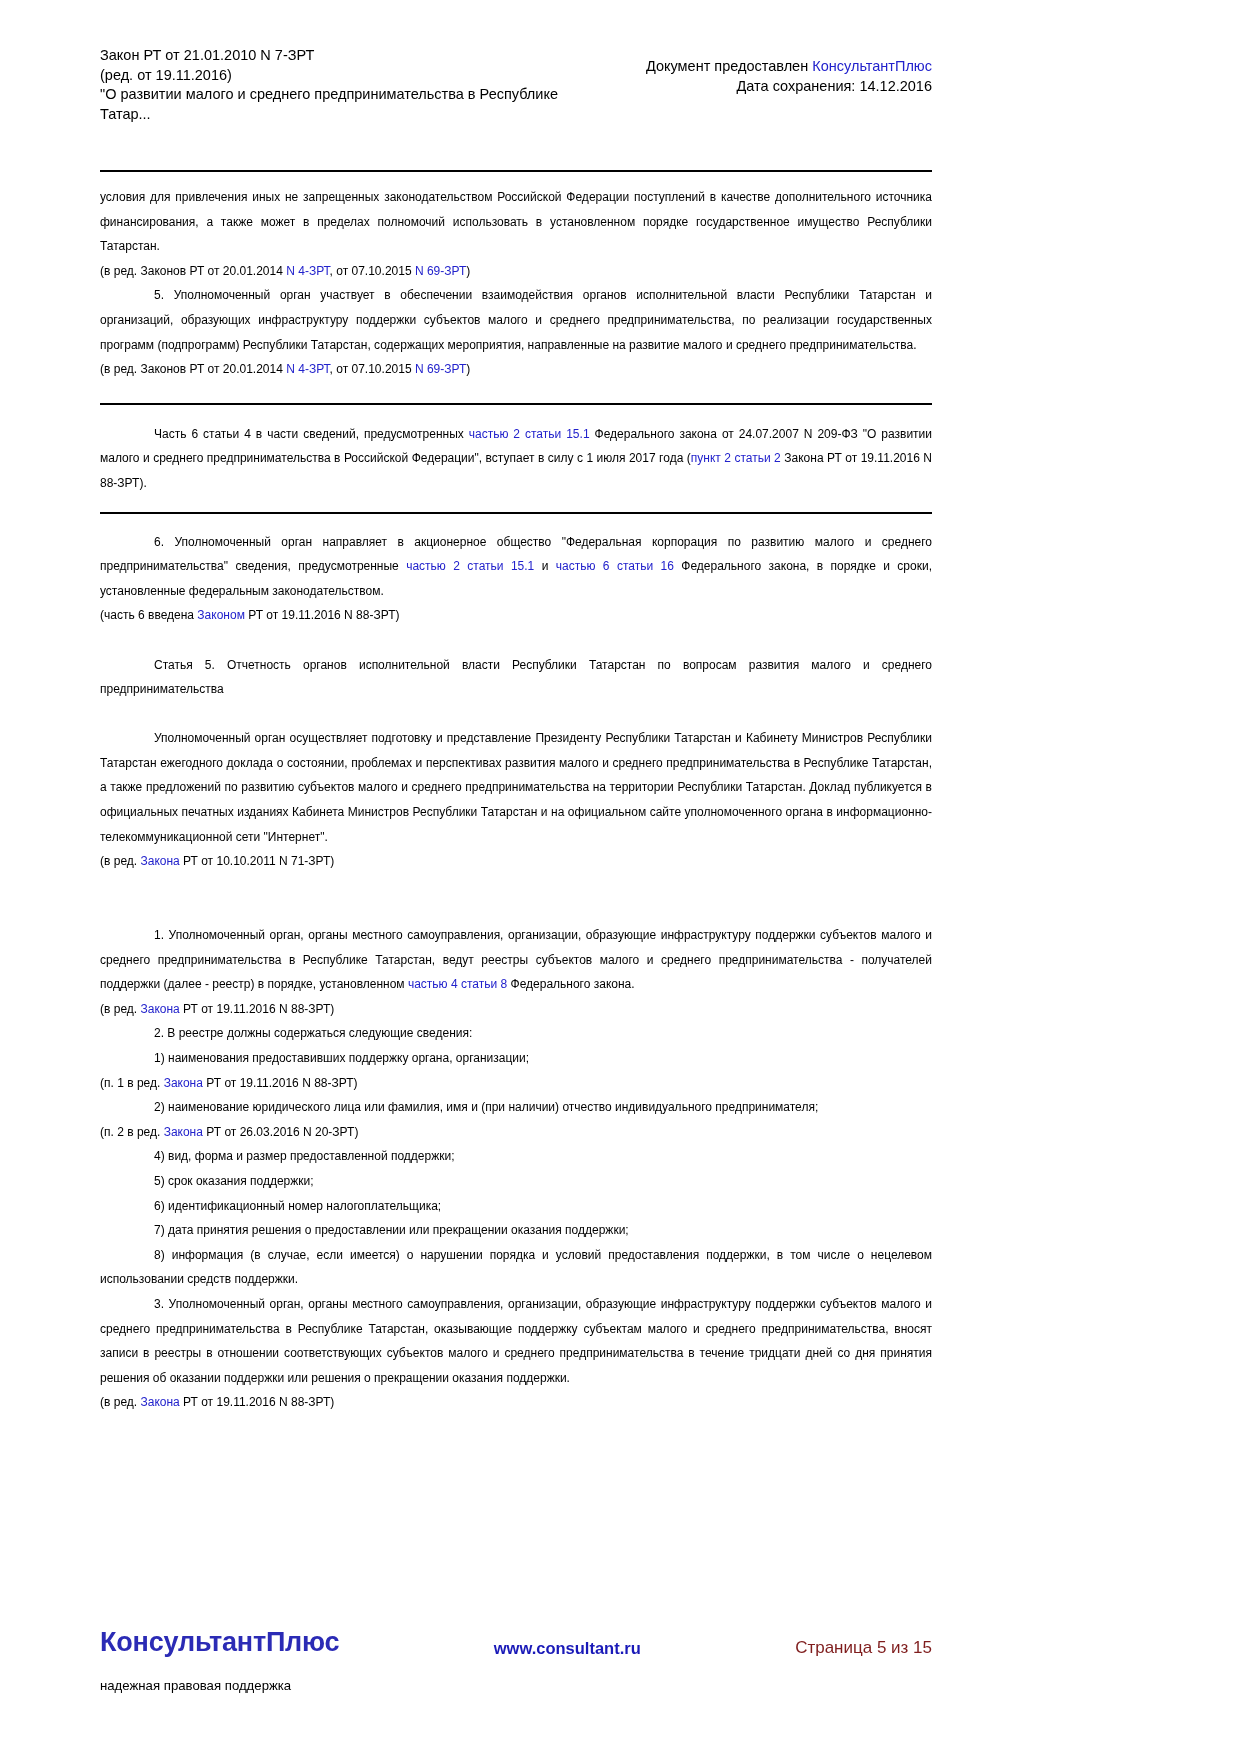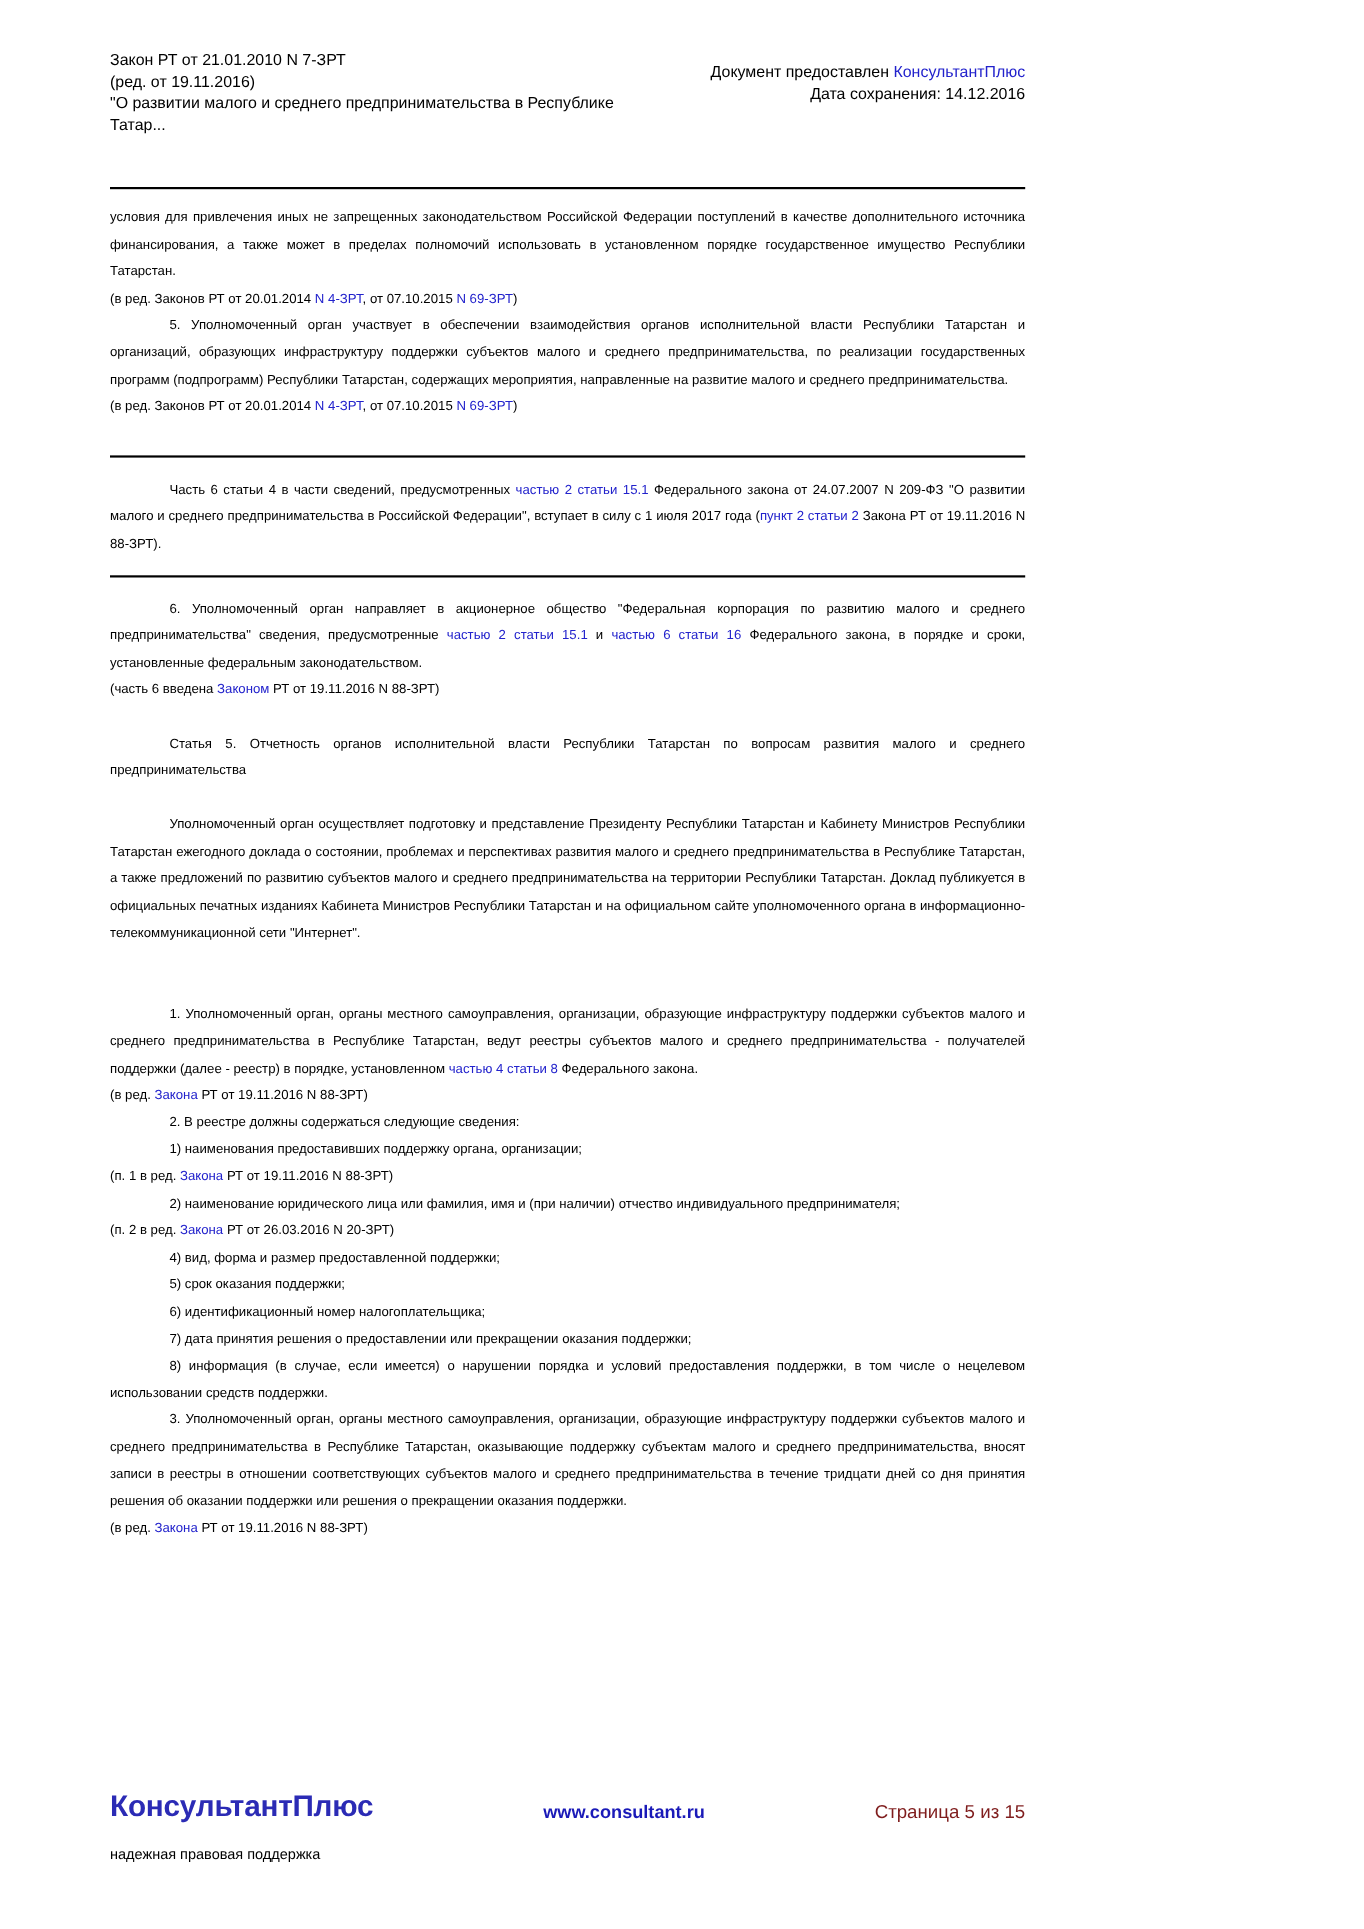--- a/index.html
+++ b/index.html
@@ -68,21 +68,21 @@
   }
   .noind {
     text-indent: 0;
   }
   .gap {
     height: 24.6px;
   }
   .gap-sm { height: 13px; }
 
   .boxed {
-    margin-top: 32px;
+    margin-top: 21px;
     margin-bottom: 16px;
   }
   .boxed .rule { border-top-width: 2.5px; }
   .boxed-inner {
     padding: 17px 0 16px 0;
   }
 
   
   .page-footer {
     position: absolute;
@@ -167,20 +167,21 @@
     <p class="noind"><span>(часть 6 введена </span><span class="lnk">Законом</span><span> РТ от 19.11.2016 N 88-ЗРТ)</span></p>
 
     <div class="gap"></div>
 
     <p class="ind">Статья 5. Отчетность органов исполнительной власти Республики Татарстан по вопросам развития малого и среднего предпринимательства</p>
 
     <div class="gap"></div>
 
     <p class="ind">Уполномоченный орган осуществляет подготовку и представление Президенту Республики Татарстан и Кабинету Министров Республики Татарстан ежегодного доклада о состоянии, проблемах и перспективах развития малого и среднего предпринимательства в Республике Татарстан, а также предложений по развитию субъектов малого и среднего предпринимательства на территории Республики Татарстан. Доклад публикуется в официальных печатных изданиях Кабинета Министров Республики Татарстан и на официальном сайте уполномоченного органа в информационно-телекоммуникационной сети "Интернет".</p>
 
+    <p class="noind"><span>(в ред. </span><span class="lnk">Закона</span><span> РТ от 10.10.2011 N 71-ЗРТ)</span></p>
 
     <div class="gap"></div>
 
 
     <div class="gap"></div>
 
     <p class="ind"><span>1. Уполномоченный орган, органы местного самоуправления, организации, образующие инфраструктуру поддержки субъектов малого и среднего предпринимательства в Республике Татарстан, ведут реестры субъектов малого и среднего предпринимательства - получателей поддержки (далее - реестр) в порядке, установленном </span><span class="lnk">частью 4 статьи 8</span><span> Федерального закона.</span></p>
 
     <p class="noind"><span>(в ред. </span><span class="lnk">Закона</span><span> РТ от 19.11.2016 N 88-ЗРТ)</span></p>
 

